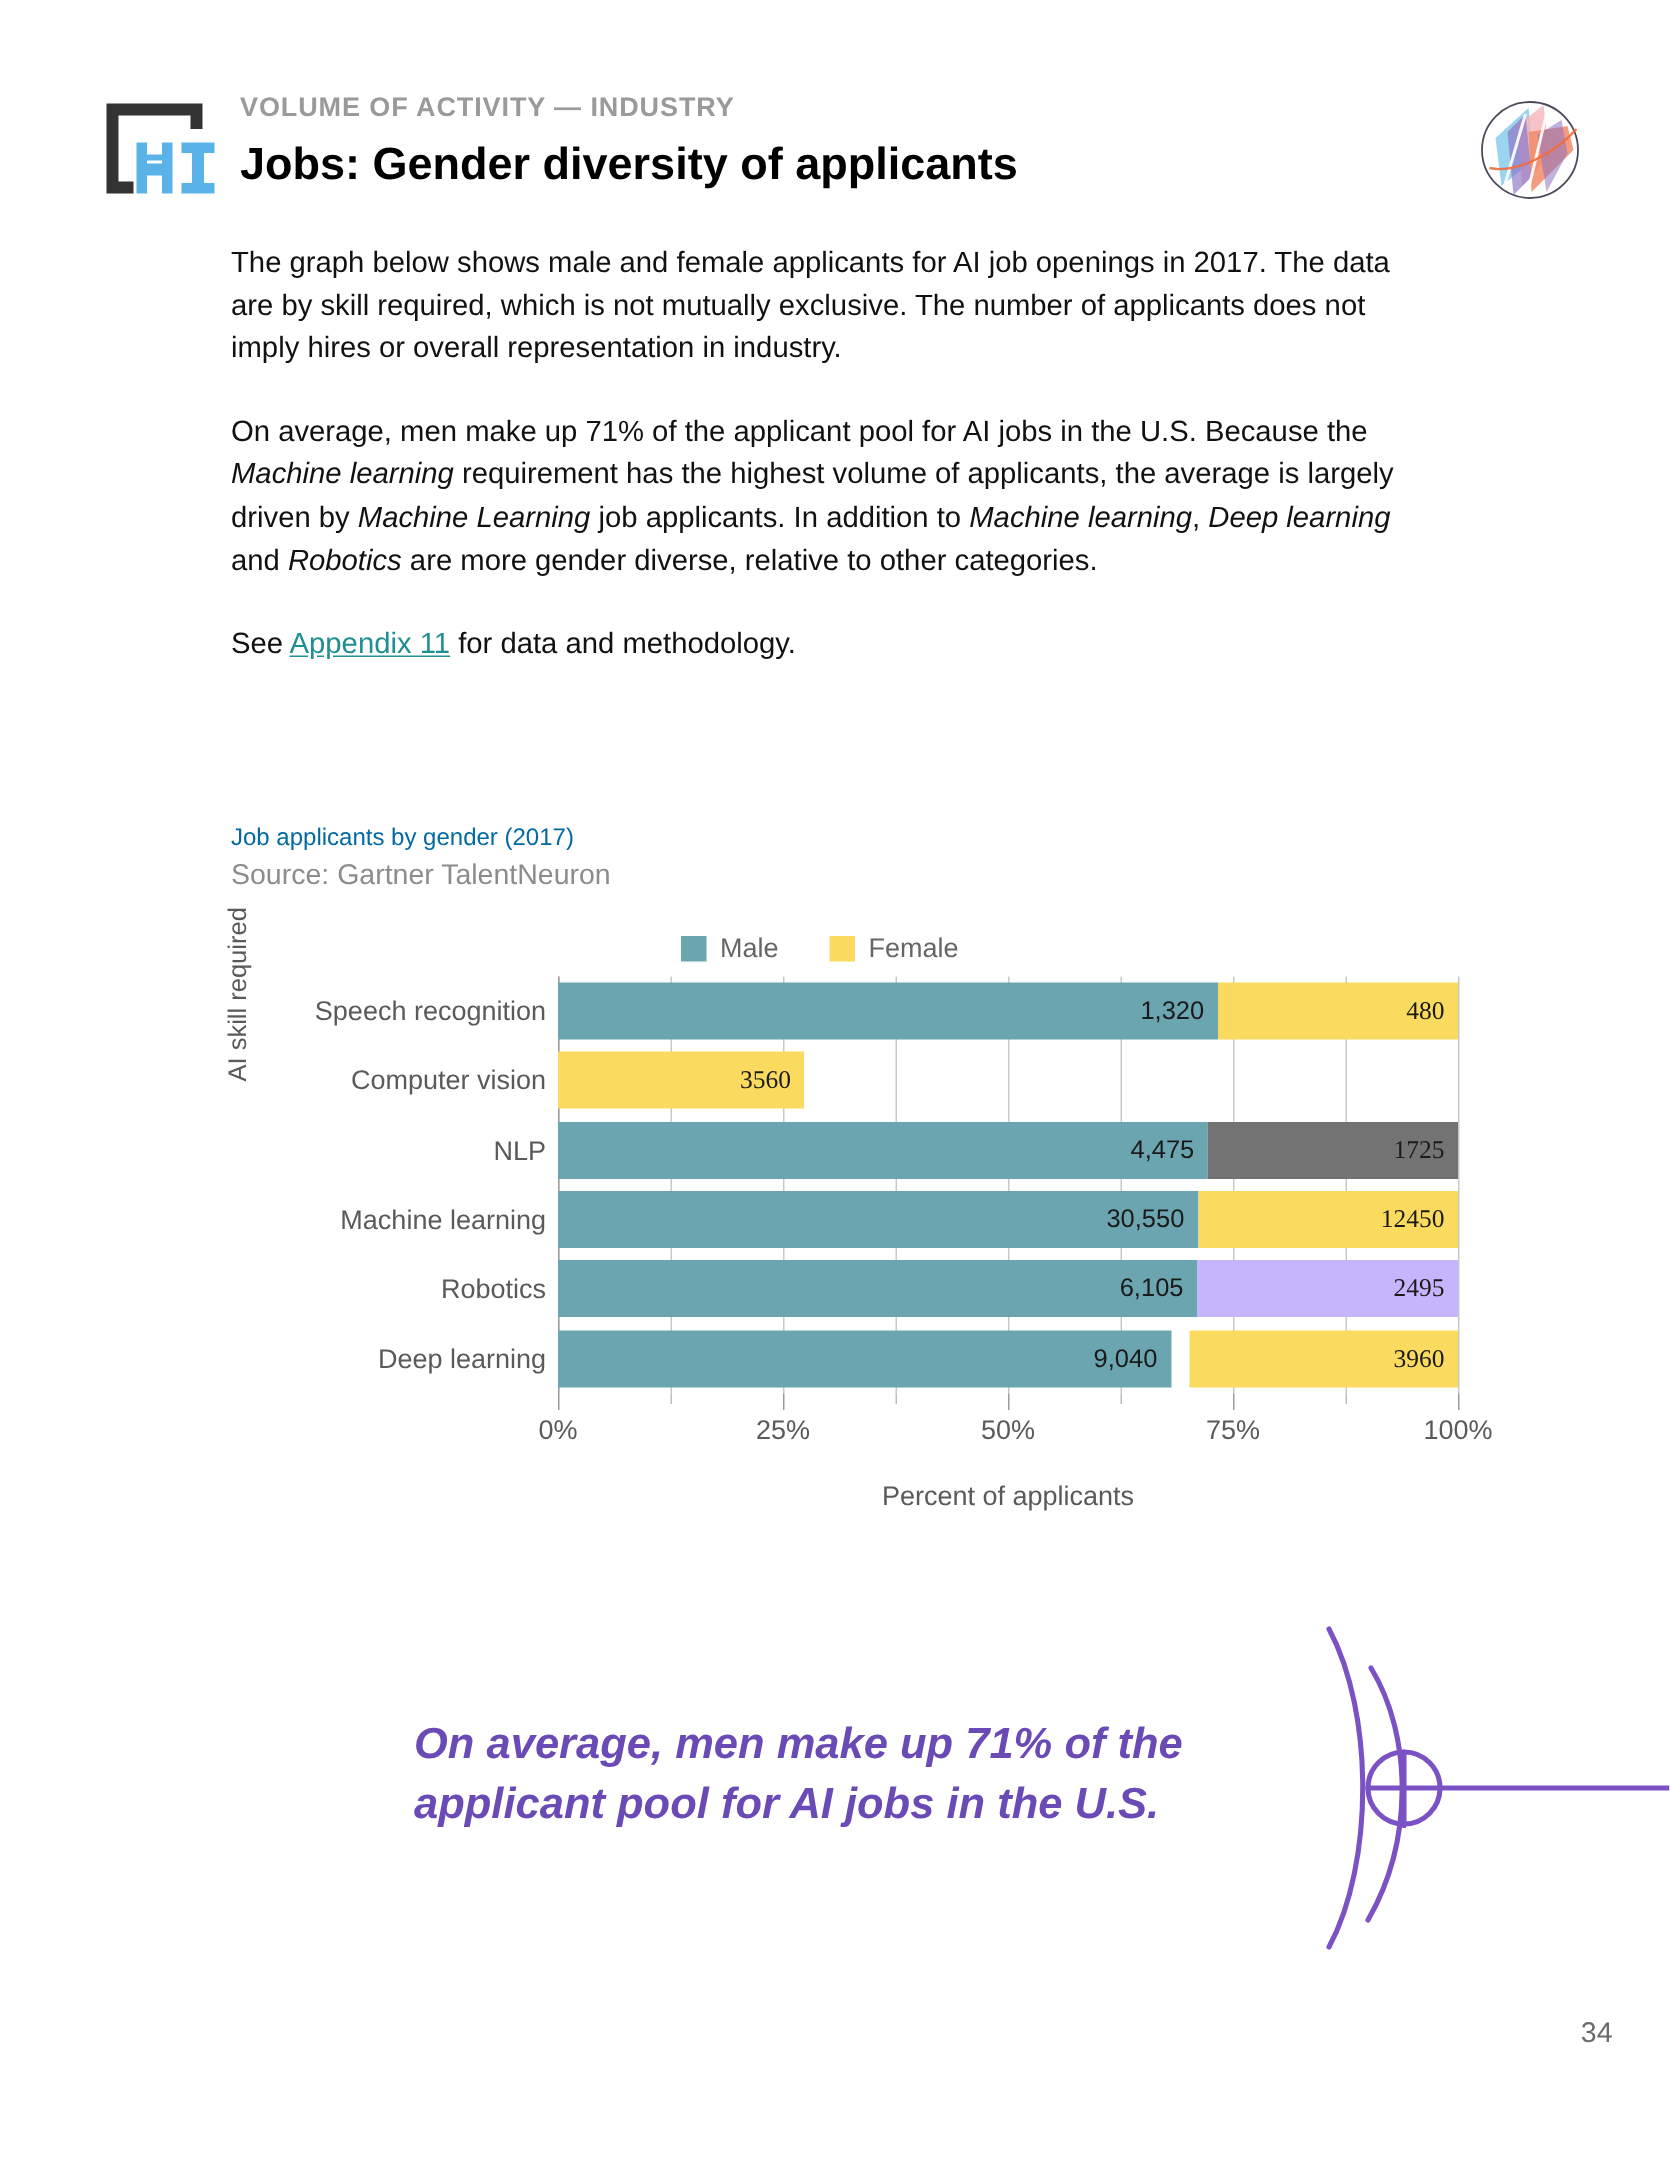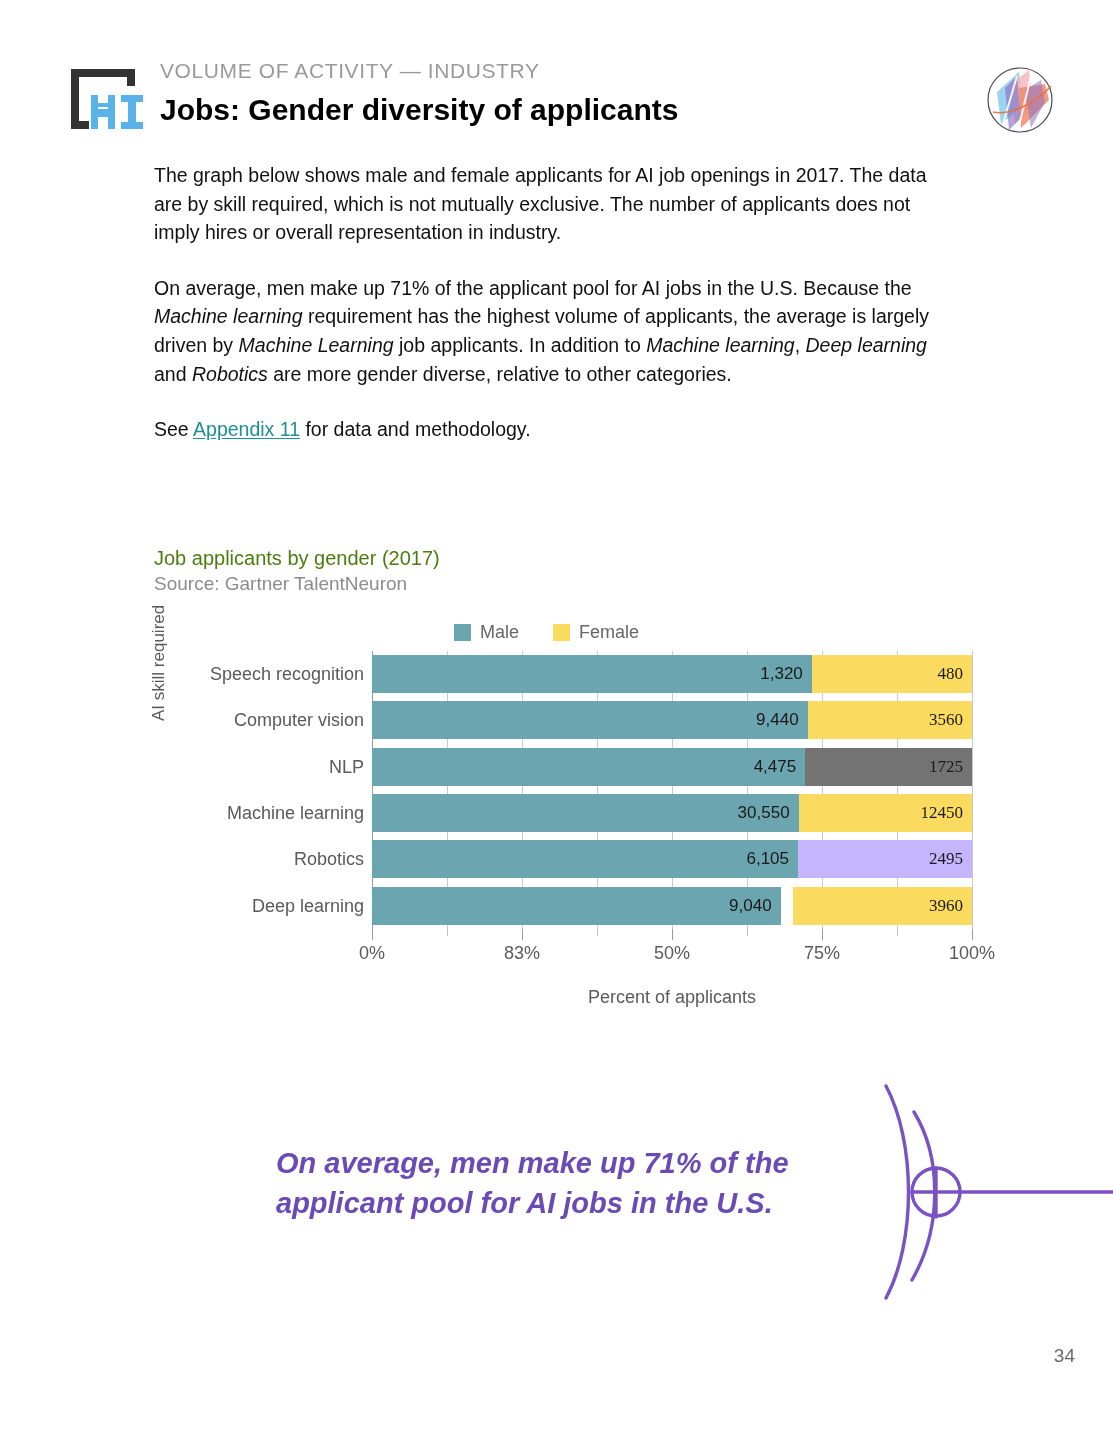--- a/index.html
+++ b/index.html
@@ -11,21 +11,21 @@
   }
   .page { position: relative; width: 1113px; height: 1440px; }
 
   
   .header { position: absolute; left: 0; top: 0; width: 1113px; height: 150px; }
   .logo-ai {
     position: absolute; left: 63px; top: 60px; width: 82px; height: 78px;
   }
   .header-text { position: absolute; left: 160px; top: 58px; }
   .eyebrow {
-    font-size: 21px; font-weight: normal; letter-spacing: .6px;
+    font-size: 18px; font-weight: bold; letter-spacing: .6px;
     color: #9a9a9a; line-height: 26px; white-space: nowrap;
   }
   .page-title {
     font-size: 30px; font-weight: bold; color: #000000;
     line-height: 40px; margin-top: 6px; white-space: nowrap;
   }
   .logo-mark { position: absolute; left: 975px; top: 58px; width: 90px; height: 84px; }
 
   
   .body-copy {
@@ -35,21 +35,21 @@
   .body-copy p { margin: 0 0 27px 0; }
   .body-copy p:last-child { margin-bottom: 0; }
   .body-copy em { font-style: italic; }
   .link {
     color: #1f8f94; text-decoration: underline;
     text-underline-offset: 2px; cursor: pointer;
   }
 
   
   .chart-block { position: absolute; left: 154px; top: 546px; width: 830px; }
-  .chart-title { font-size: 20px; color: #4d7c0f; line-height: 25px; }
+  .chart-title { font-size: 16px; color: #0369a1; line-height: 25px; }
   .chart-source { font-size: 19px; color: #8c8c8c; line-height: 25px; }
 
   .legend {
     position: absolute; left: 300px; top: 76px;
     display: flex; align-items: center; gap: 34px;
   }
   .legend-item { display: flex; align-items: center; gap: 9px; }
   .legend-swatch { width: 17px; height: 17px; display: inline-block; }
   .legend-label { font-size: 18px; color: #666666; }
 
@@ -209,23 +209,20 @@
         <div class="rows" id="rows">
             <div class="row">
               <div class="bar bar-male" style="width: 73.3%; background: rgb(107, 165, 175);">
                 <span class="bar-val">1,320</span>
               </div>
               <div class="bar bar-female" style="width: 26.7%; background: rgb(250, 219, 95);">
                 <span class="bar-val">480</span>
               </div>
             </div>
             <div class="row">
-              <div class="bar bar-male" style="width: 72.6%; background: rgb(107, 165, 175);">
-                <span class="bar-val">9,440</span>
-              </div>
               <div class="bar bar-female" style="width: 27.4%; background: rgb(250, 219, 95);">
                 <span class="bar-val">3560</span>
               </div>
             </div>
             <div class="row">
               <div class="bar bar-male" style="width: 72.2%; background: rgb(107, 165, 175);">
                 <span class="bar-val">4,475</span>
               </div>
               <div class="bar bar-female" style="width: 27.8%; background: #737373;">
                 <span class="bar-val">1725</span>
@@ -263,21 +260,21 @@
           <div class="tick-major" style="left: 50%;"></div>
           <div class="tick-major" style="left: 75%;"></div>
           <div class="tick-major" style="left: 100%;"></div>
           <div class="tick-minor" style="left: 12.5%;"></div>
           <div class="tick-minor" style="left: 37.5%;"></div>
           <div class="tick-minor" style="left: 62.5%;"></div>
           <div class="tick-minor" style="left: 87.5%;"></div>
         </div>
       <div class="xticklabels" id="xticklabels">
           <div class="xticklabel" style="left: 0%;">0%</div>
-          <div class="xticklabel" style="left: 25%;">83%</div>
+          <div class="xticklabel" style="left: 25%;">25%</div>
           <div class="xticklabel" style="left: 50%;">50%</div>
           <div class="xticklabel" style="left: 75%; text-align: right;">75%</div>
           <div class="xticklabel" style="left: 100%;">100%</div>
         </div>
       <div class="xlabel">Percent of applicants</div>
     </div>
   </div>
 
   <div class="pullquote">On average, men make up 71% of the applicant pool for AI jobs in the U.S.</div>
 

